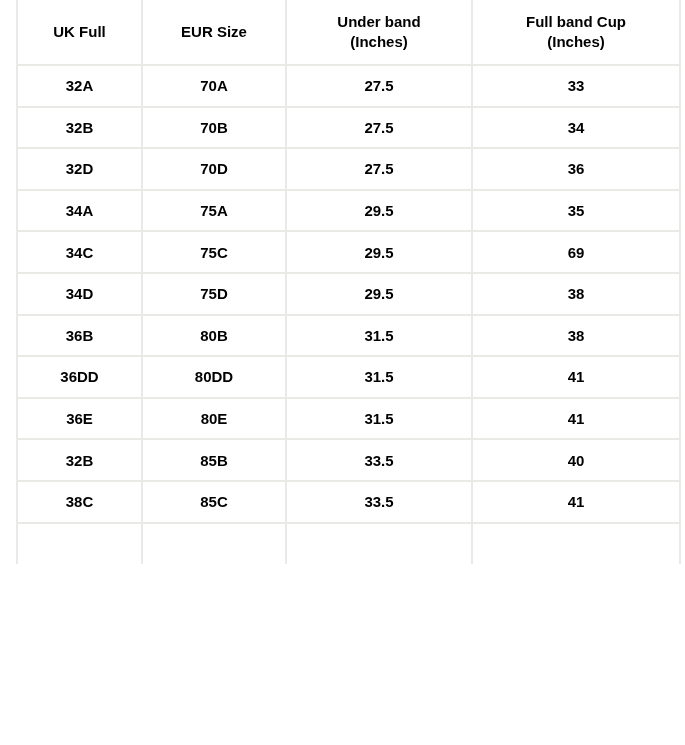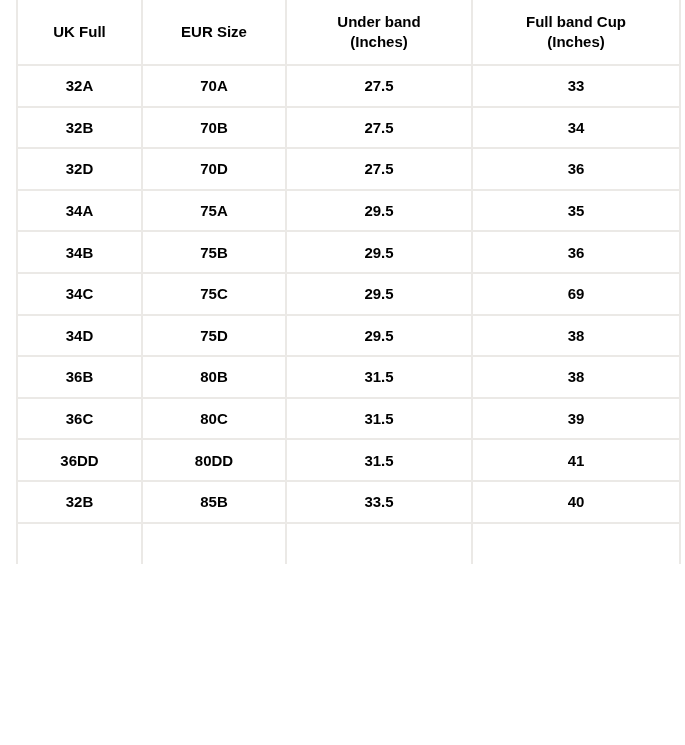--- a/index.html
+++ b/index.html
@@ -107,60 +107,60 @@
         <td>27.5</td>
         <td>36</td>
       </tr>
       <tr>
         <td>34A</td>
         <td>75A</td>
         <td>29.5</td>
         <td>35</td>
       </tr>
       <tr>
-        <td>34B</td>
-        <td>75B</td>
-        <td>29.5</td>
-        <td>36</td>
-      </tr>
-      <tr>
         <td>34C</td>
         <td>75C</td>
         <td>29.5</td>
         <td>69</td>
       </tr>
       <tr>
         <td>34D</td>
         <td>75D</td>
         <td>29.5</td>
         <td>38</td>
       </tr>
       <tr>
         <td>36B</td>
         <td>80B</td>
         <td>31.5</td>
         <td>38</td>
       </tr>
       <tr>
-        <td>36C</td>
-        <td>80C</td>
+        <td>36DD</td>
+        <td>80DD</td>
         <td>31.5</td>
-        <td>39</td>
+        <td>41</td>
       </tr>
       <tr>
-        <td>36DD</td>
-        <td>80DD</td>
+        <td>36E</td>
+        <td>80E</td>
         <td>31.5</td>
         <td>41</td>
       </tr>
       <tr>
         <td>32B</td>
         <td>85B</td>
         <td>33.5</td>
         <td>40</td>
+      </tr>
+      <tr>
+        <td>38C</td>
+        <td>85C</td>
+        <td>33.5</td>
+        <td>41</td>
       </tr>
       <tr class="partial">
         <td></td>
         <td></td>
         <td></td>
         <td></td>
       </tr>
     </tbody>
   </table>
 </div>

